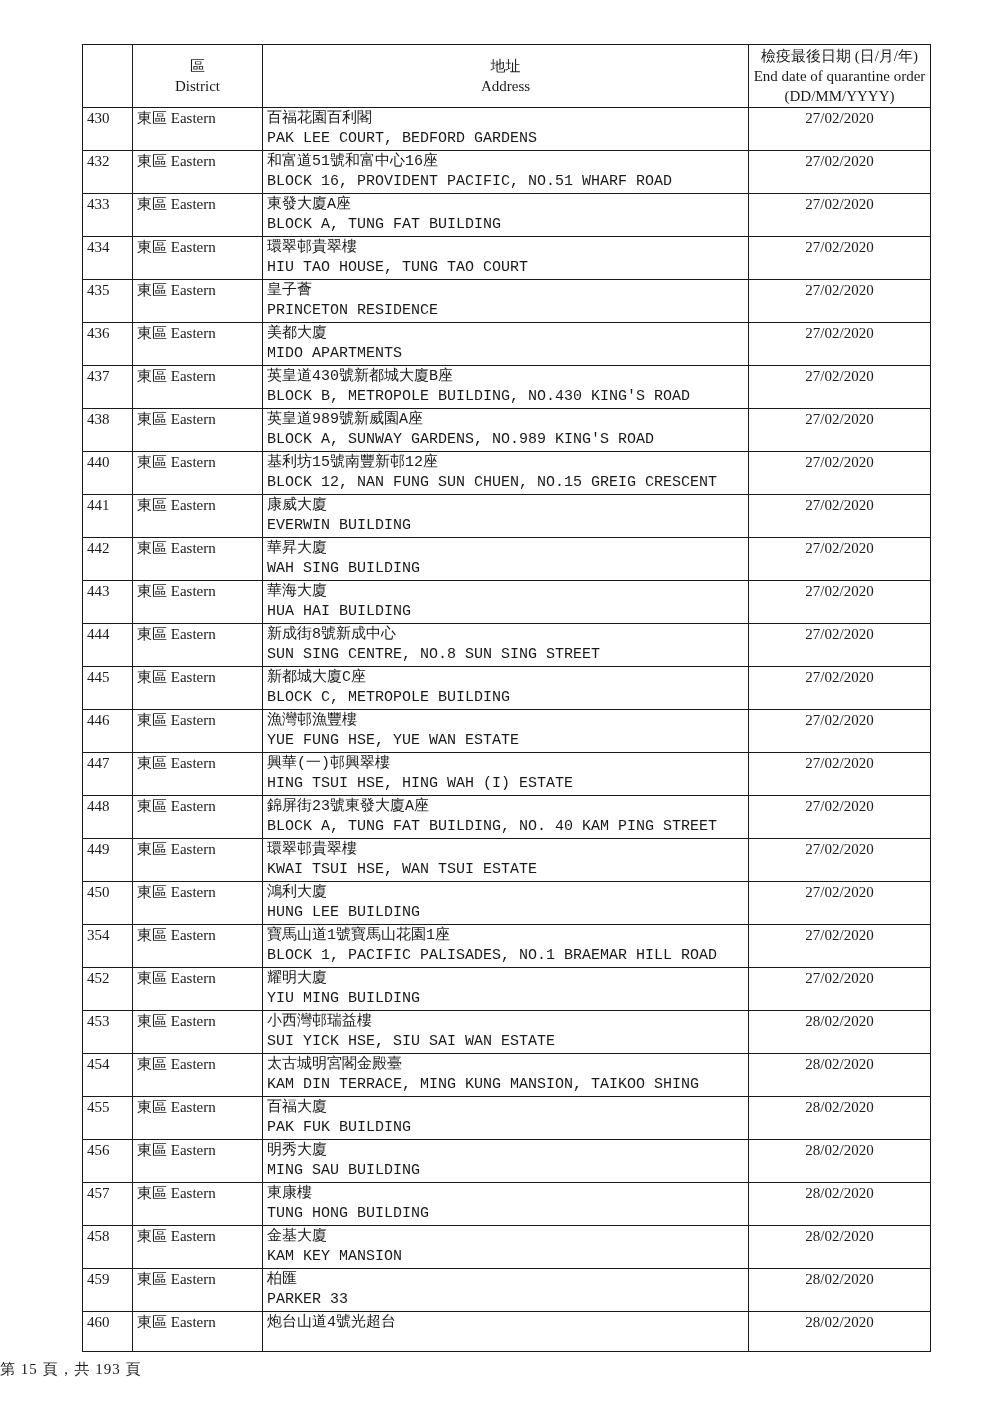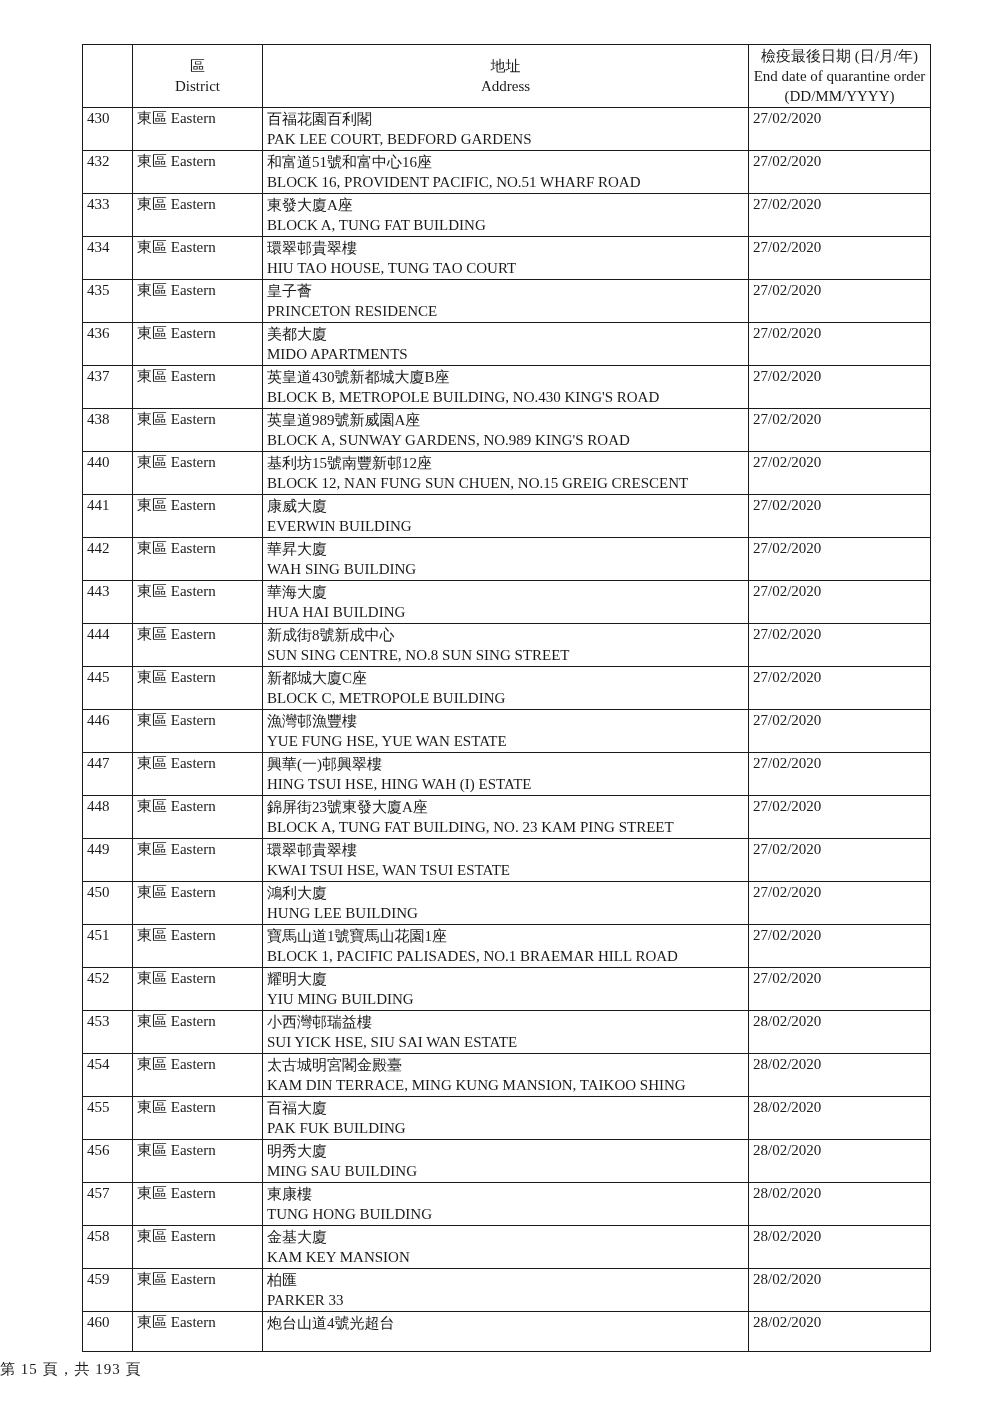--- a/index.html
+++ b/index.html
@@ -47,22 +47,22 @@
     white-space: normal;
     line-height: 20px;
   }
   table.qtable tbody td {
     height: 37px; 
   }
   td.cell-no {
     padding-top: 2px;
   }
   td.cell-dist { padding-left: 5px; padding-top: 2px; margin-left: 20px; }
-  td.cell-addr { padding-left: 5px; }
-  td.cell-date { padding-top: 2px; }
+  td.cell-addr { padding-left: 5px; font-family: Liberation Mono, monospace; }
+  td.cell-date { text-align: center; padding-top: 2px; }
 
   .addr-zh, .addr-en {
     line-height: 20px;
     height: 20px;
   }
   .footer {
     position: absolute;
     left: 0;
     top: 1360px;
     width: 100%;
@@ -262,21 +262,21 @@
         <div class="addr-en">HING TSUI HSE, HING WAH (I) ESTATE</div>
       </td>
       <td class="cell-date">27/02/2020</td>
     </tr>
 
     <tr>
       <td class="cell-no">448</td>
       <td class="cell-dist">東區 Eastern</td>
       <td class="cell-addr">
         <div class="addr-zh">錦屏街23號東發大廈A座</div>
-        <div class="addr-en">BLOCK A, TUNG FAT BUILDING, NO. 23 KAM PING STREET</div>
+        <div class="addr-en">BLOCK A, TUNG FAT BUILDING, NO. 40 KAM PING STREET</div>
       </td>
       <td class="cell-date">27/02/2020</td>
     </tr>
 
     <tr>
       <td class="cell-no">449</td>
       <td class="cell-dist">東區 Eastern</td>
       <td class="cell-addr">
         <div class="addr-zh">環翠邨貴翠樓</div>
         <div class="addr-en">KWAI TSUI HSE, WAN TSUI ESTATE</div>
@@ -288,21 +288,21 @@
       <td class="cell-no">450</td>
       <td class="cell-dist">東區 Eastern</td>
       <td class="cell-addr">
         <div class="addr-zh">鴻利大廈</div>
         <div class="addr-en">HUNG LEE BUILDING</div>
       </td>
       <td class="cell-date">27/02/2020</td>
     </tr>
 
     <tr>
-      <td class="cell-no">451</td>
+      <td class="cell-no">354</td>
       <td class="cell-dist">東區 Eastern</td>
       <td class="cell-addr">
         <div class="addr-zh">寶馬山道1號寶馬山花園1座</div>
         <div class="addr-en">BLOCK 1, PACIFIC PALISADES, NO.1 BRAEMAR HILL ROAD</div>
       </td>
       <td class="cell-date">27/02/2020</td>
     </tr>
 
     <tr>
       <td class="cell-no">452</td>

